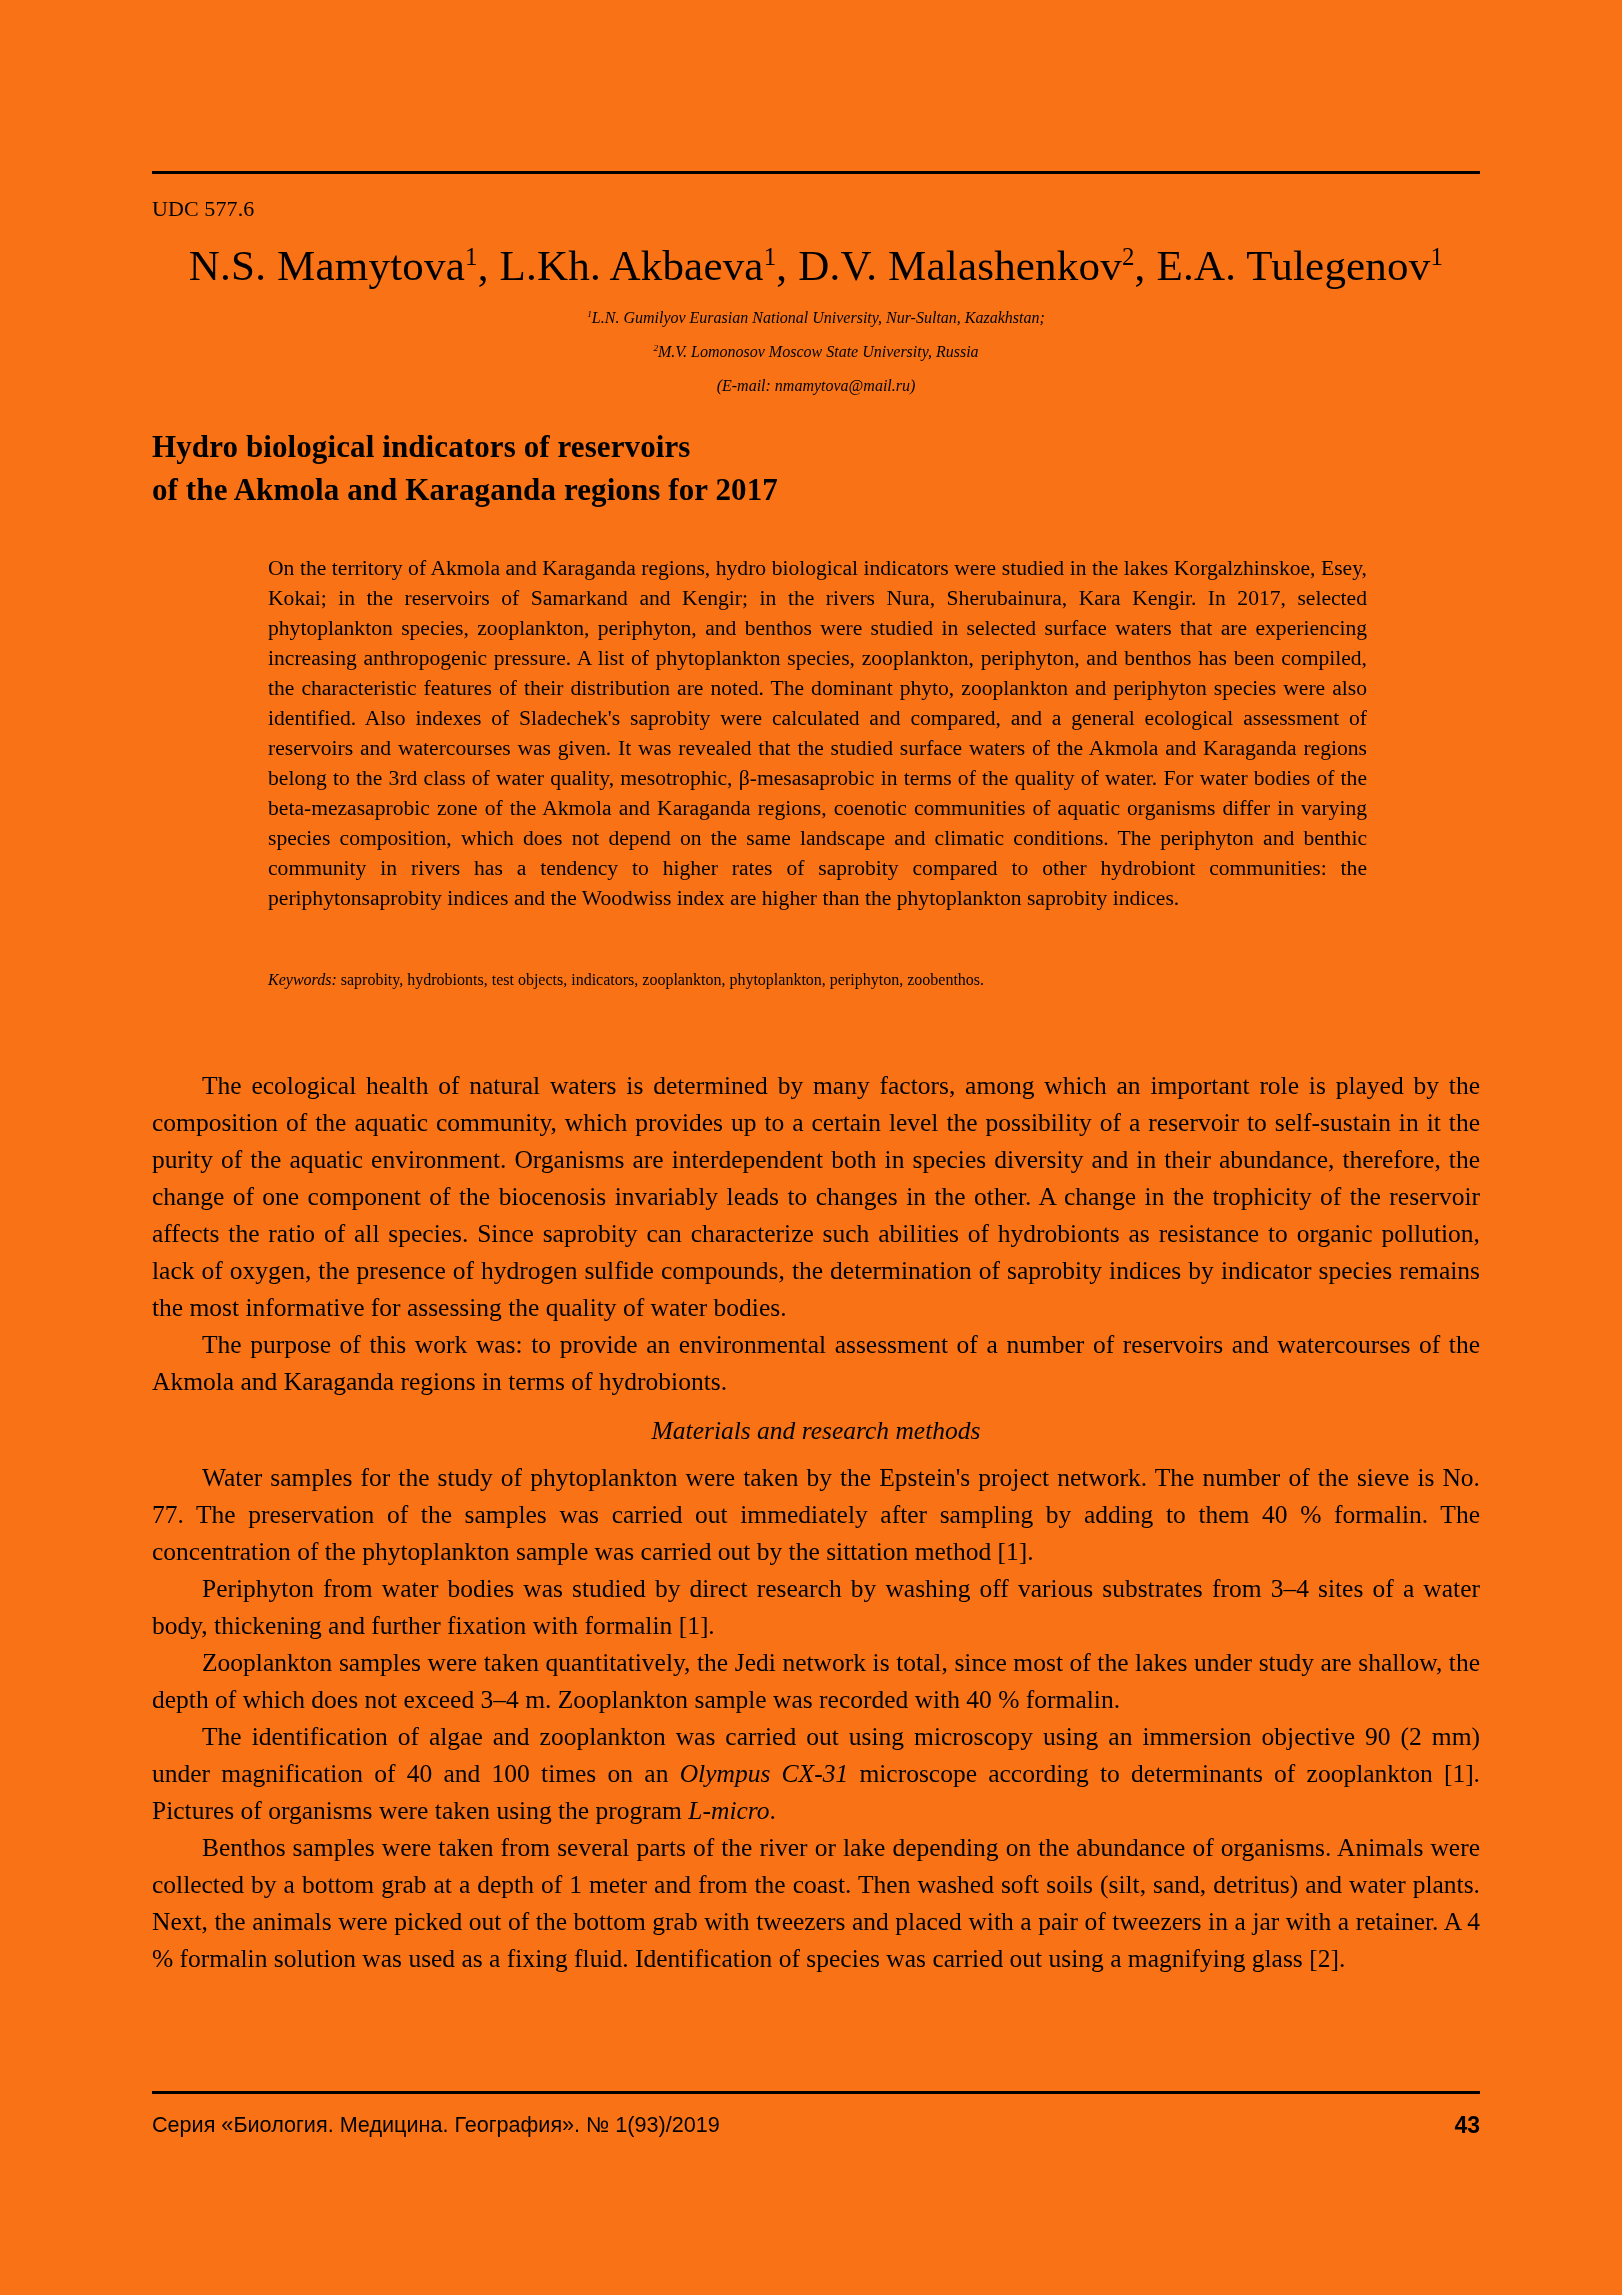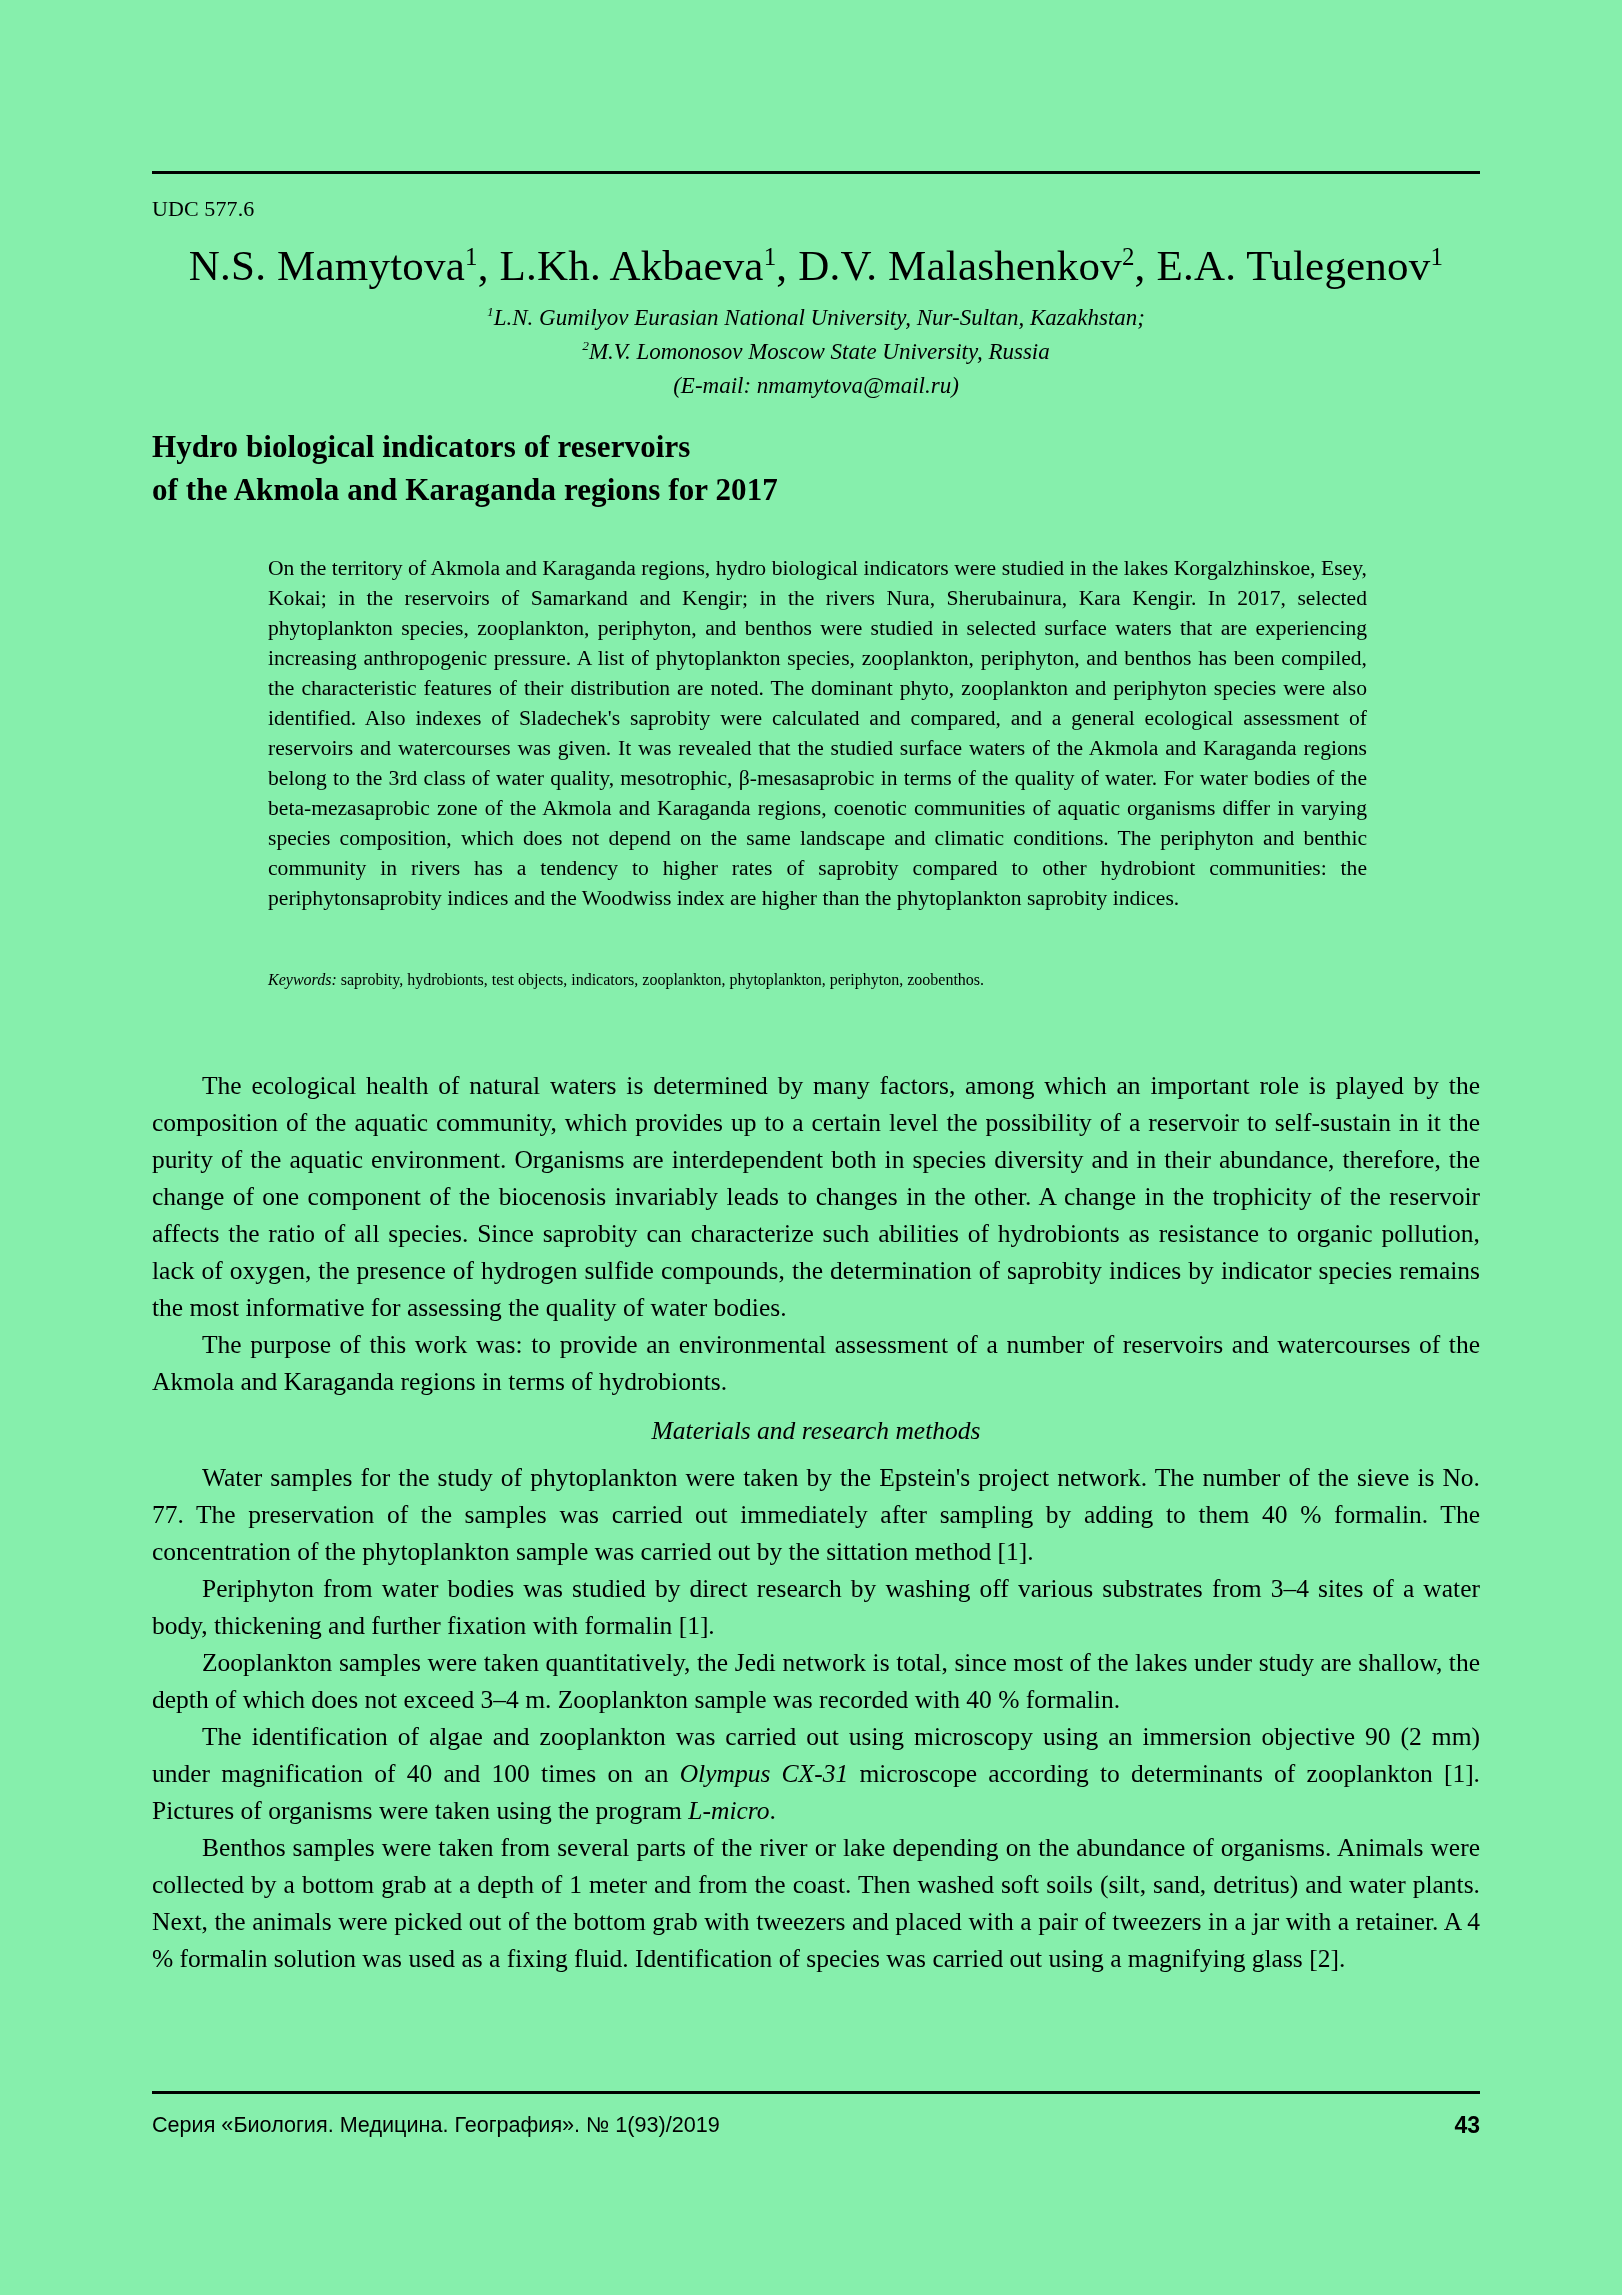--- a/index.html
+++ b/index.html
@@ -4,21 +4,21 @@
 <style>
   html, body {
     margin: 0;
     padding: 0;
     background: #ffffff;
   }
   .page {
     position: relative;
     width: 1623px;
     height: 2295px;
-    background: #86efac;
+    background: #f97316;
     box-sizing: border-box;
     font-family: "Liberation Serif", "DejaVu Serif", serif;
     color: #000000;
     overflow: hidden;
   }
   .rule-top {
     position: absolute;
     left: 152px;
     top: 171px;
     width: 1328px;
@@ -54,21 +54,21 @@
     vertical-align: super;
     line-height: 0;
   }
   .affil {
     position: absolute;
     left: 152px;
     top: 301px;
     width: 1328px;
     text-align: center;
     font-style: italic;
-    font-size: 23px;
+    font-size: 16px;
     line-height: 34px;
   }
   .title {
     position: absolute;
     left: 152px;
     top: 425px;
     width: 1328px;
     font-weight: bold;
     font-size: 31px;
     line-height: 43px;

